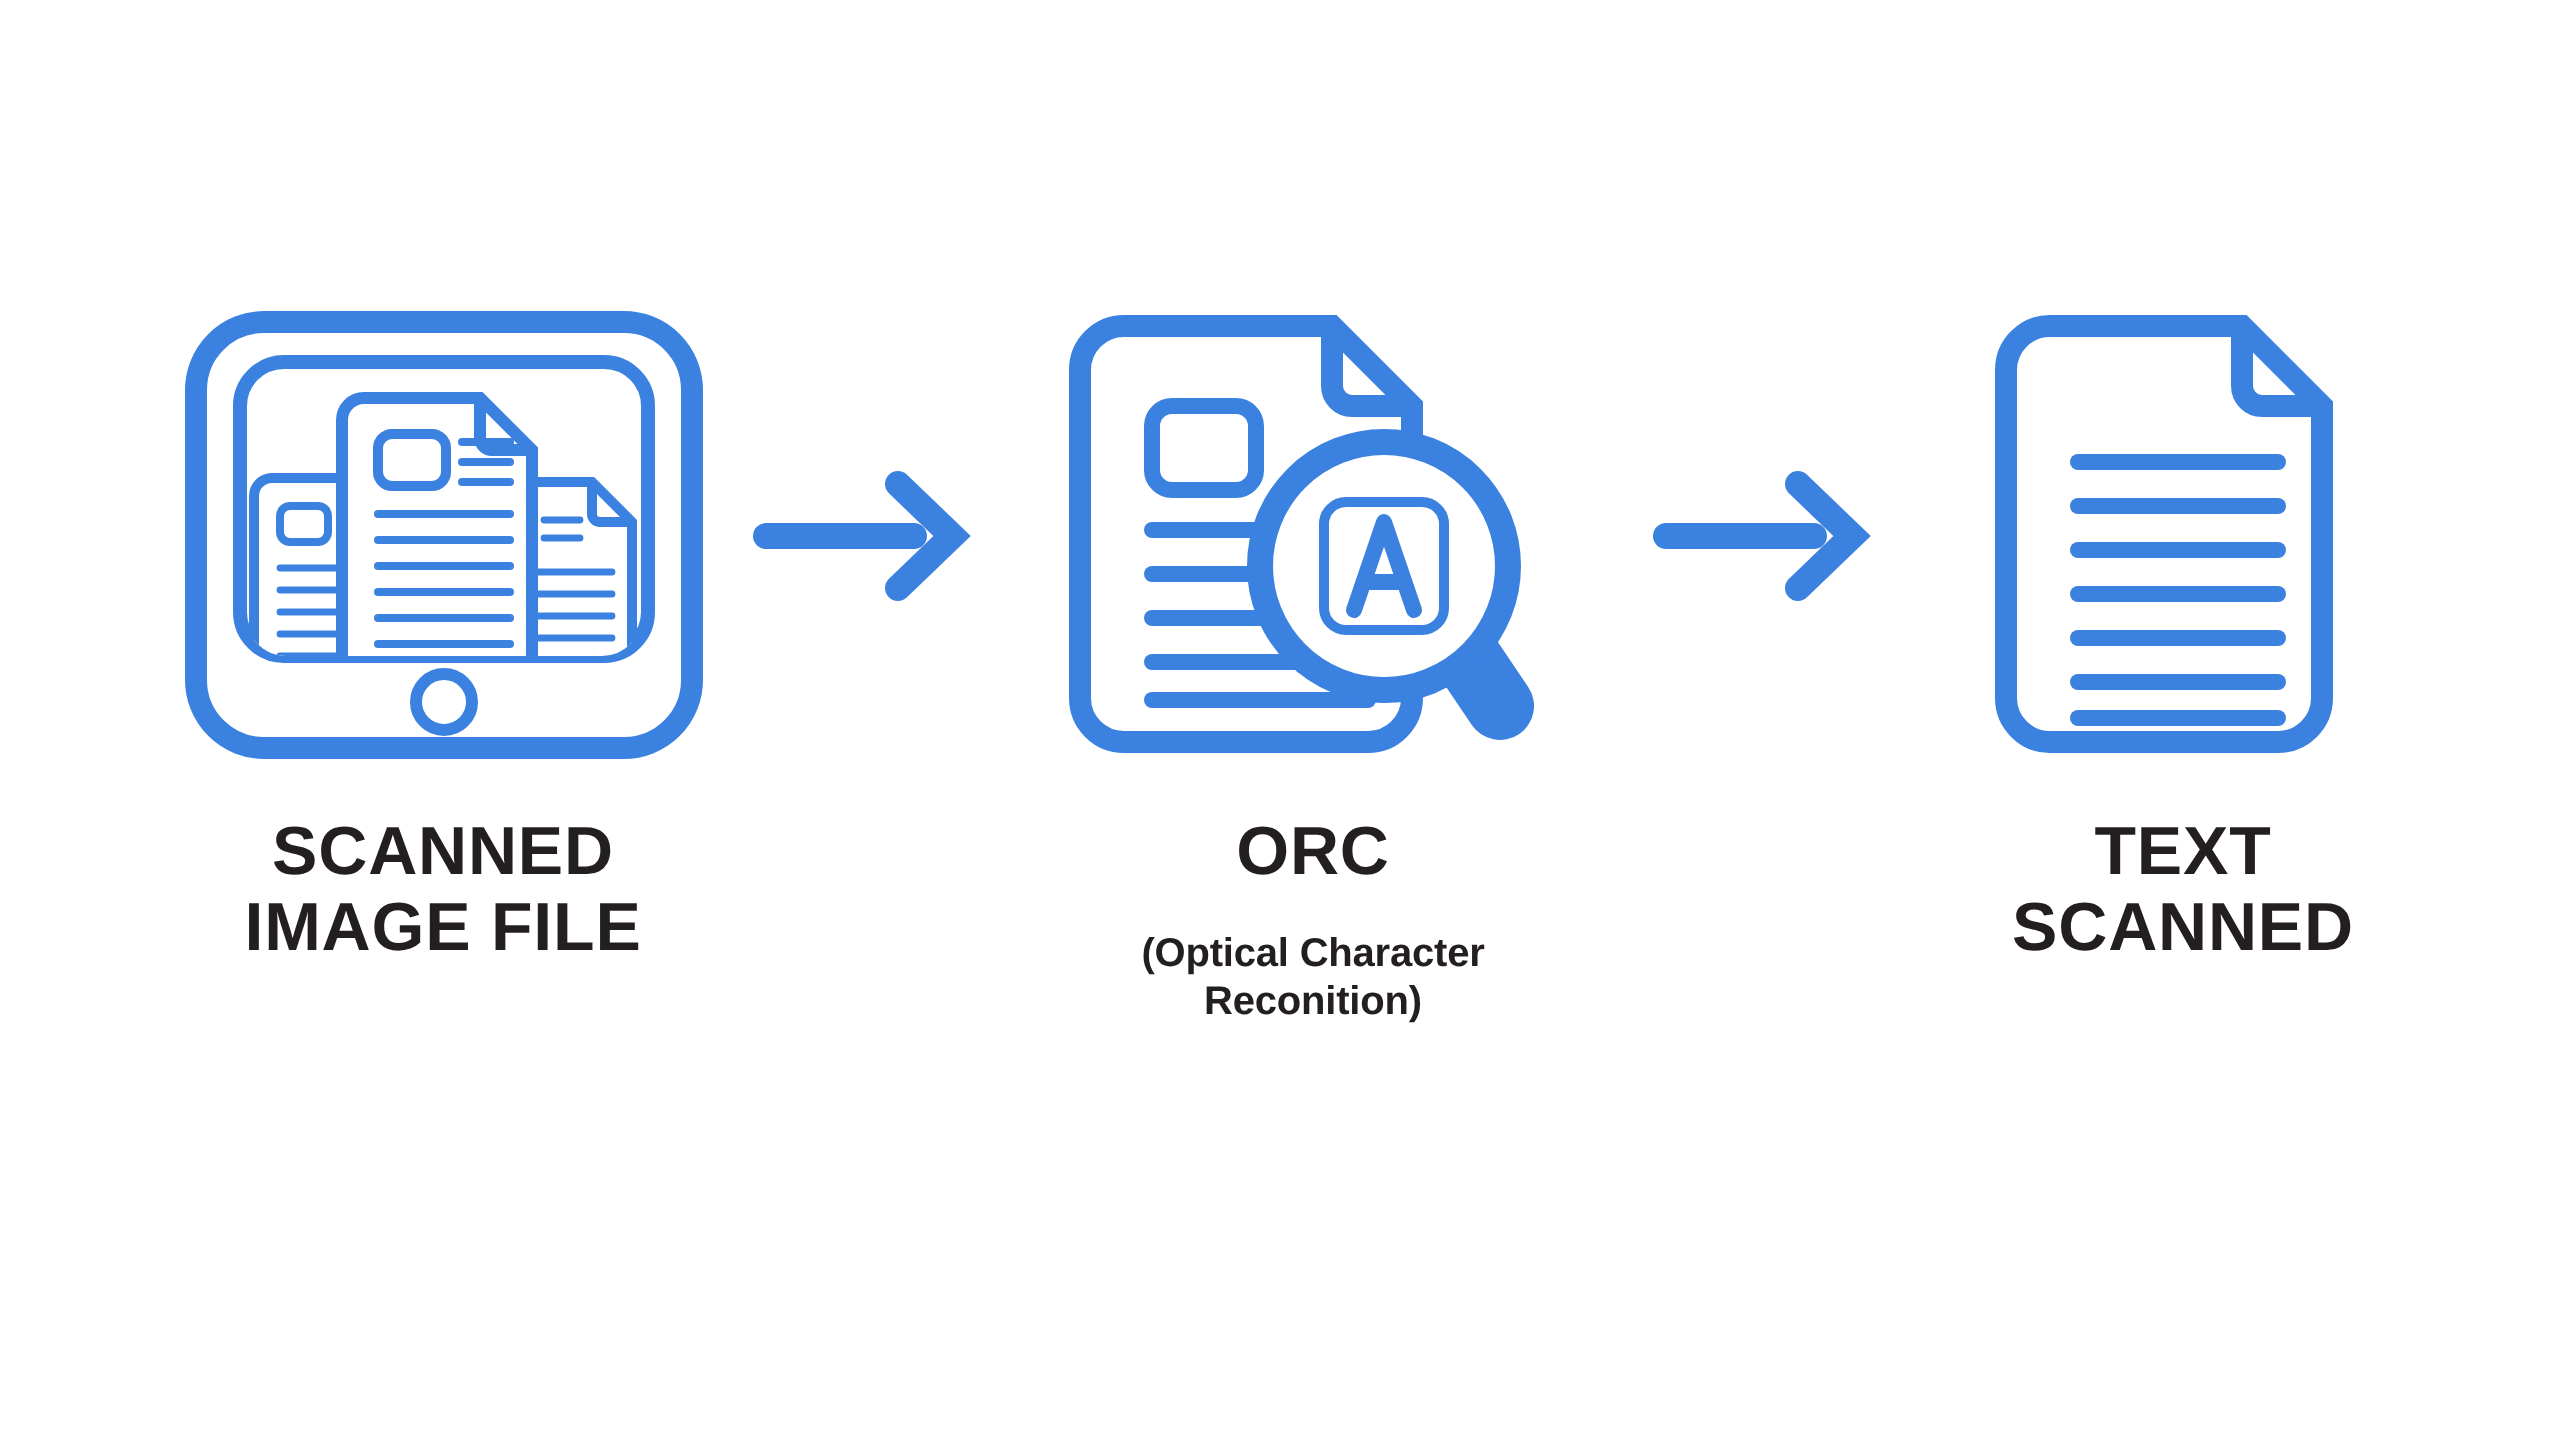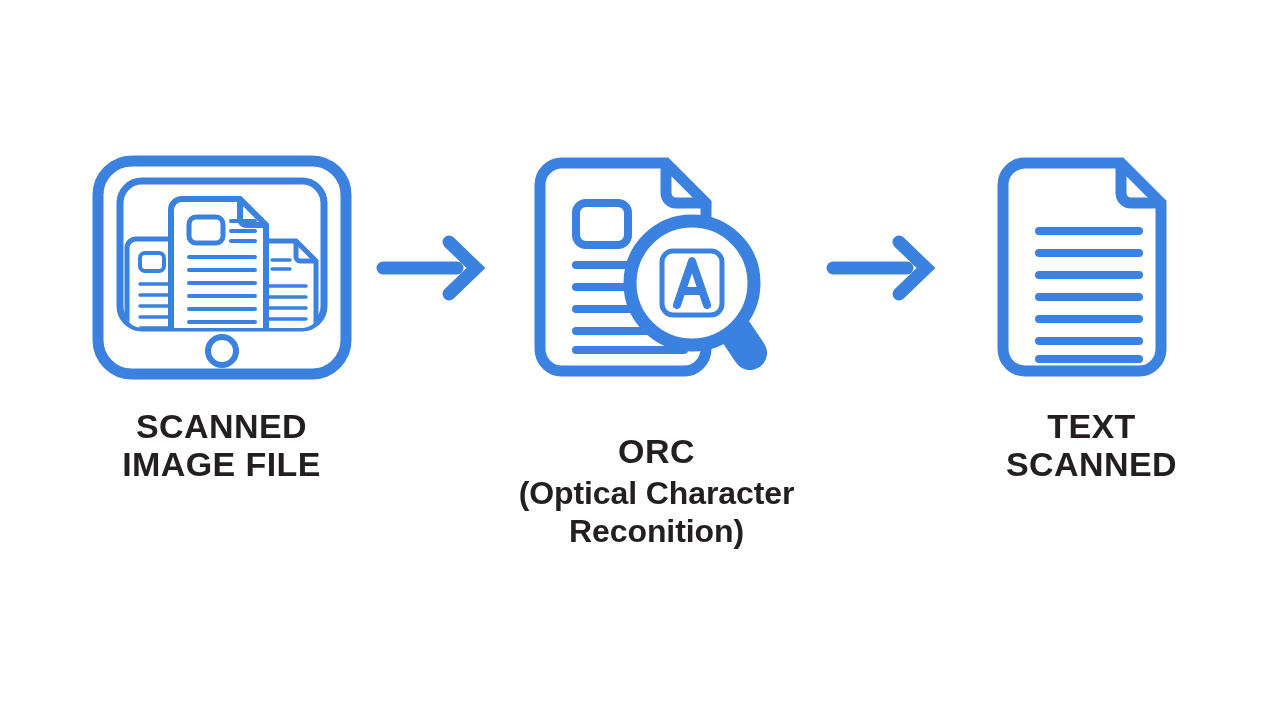--- a/index.html
+++ b/index.html
@@ -65,31 +65,31 @@
   .label-main {
     font-size: 34px;
     letter-spacing: 0.4px;
     font-weight: 800;
     display: block;
     white-space: pre-line;
   }
 
   .label-sub {
     display: block;
-    font-size: 32px;
+    font-size: 20px;
     font-weight: 700;
     letter-spacing: -0.1px;
-    margin-top: 4px;
+    margin-top: 20px;
     line-height: 1.2;
     white-space: pre-line;
   }
 
   
   .stage-scan  { width: 300px; }
-  .stage-ocr   { width: 330px; gap: 25px; }
+  .stage-ocr   { width: 330px; }
   .stage-text  { width: 300px; }
 
   .arrow-cell {
     width: 120px;
     height: 235px;
     display: flex;
     align-items: center;
     justify-content: center;
   }
 

